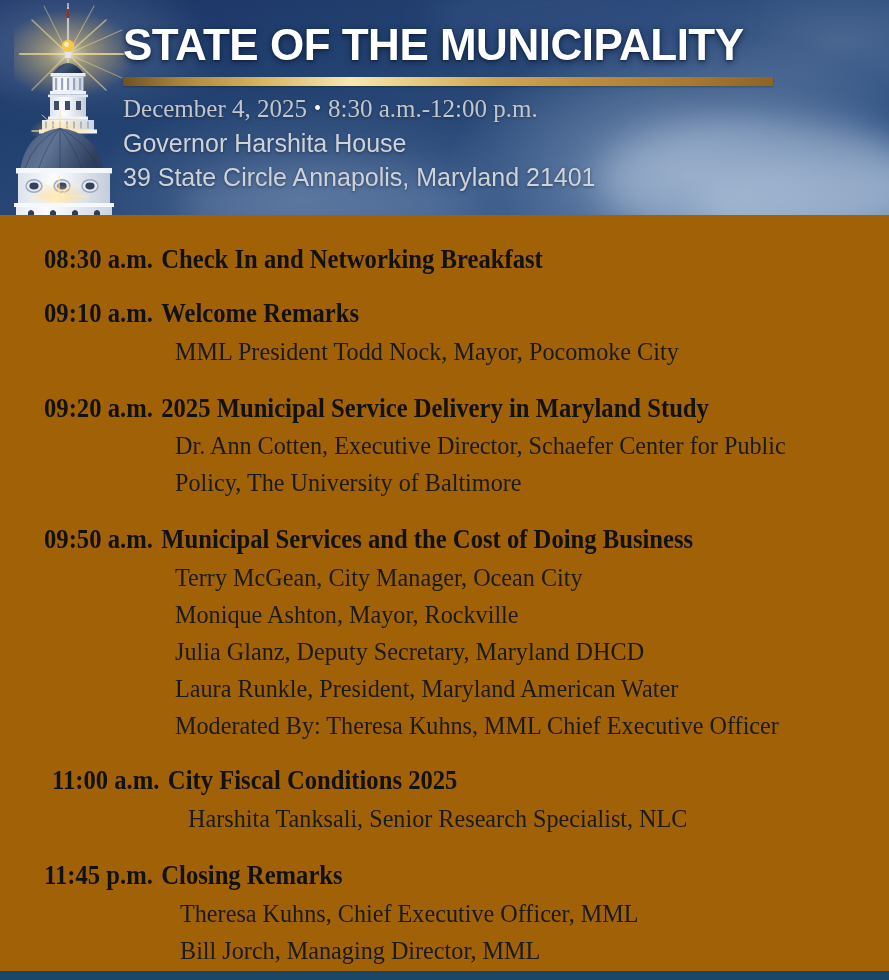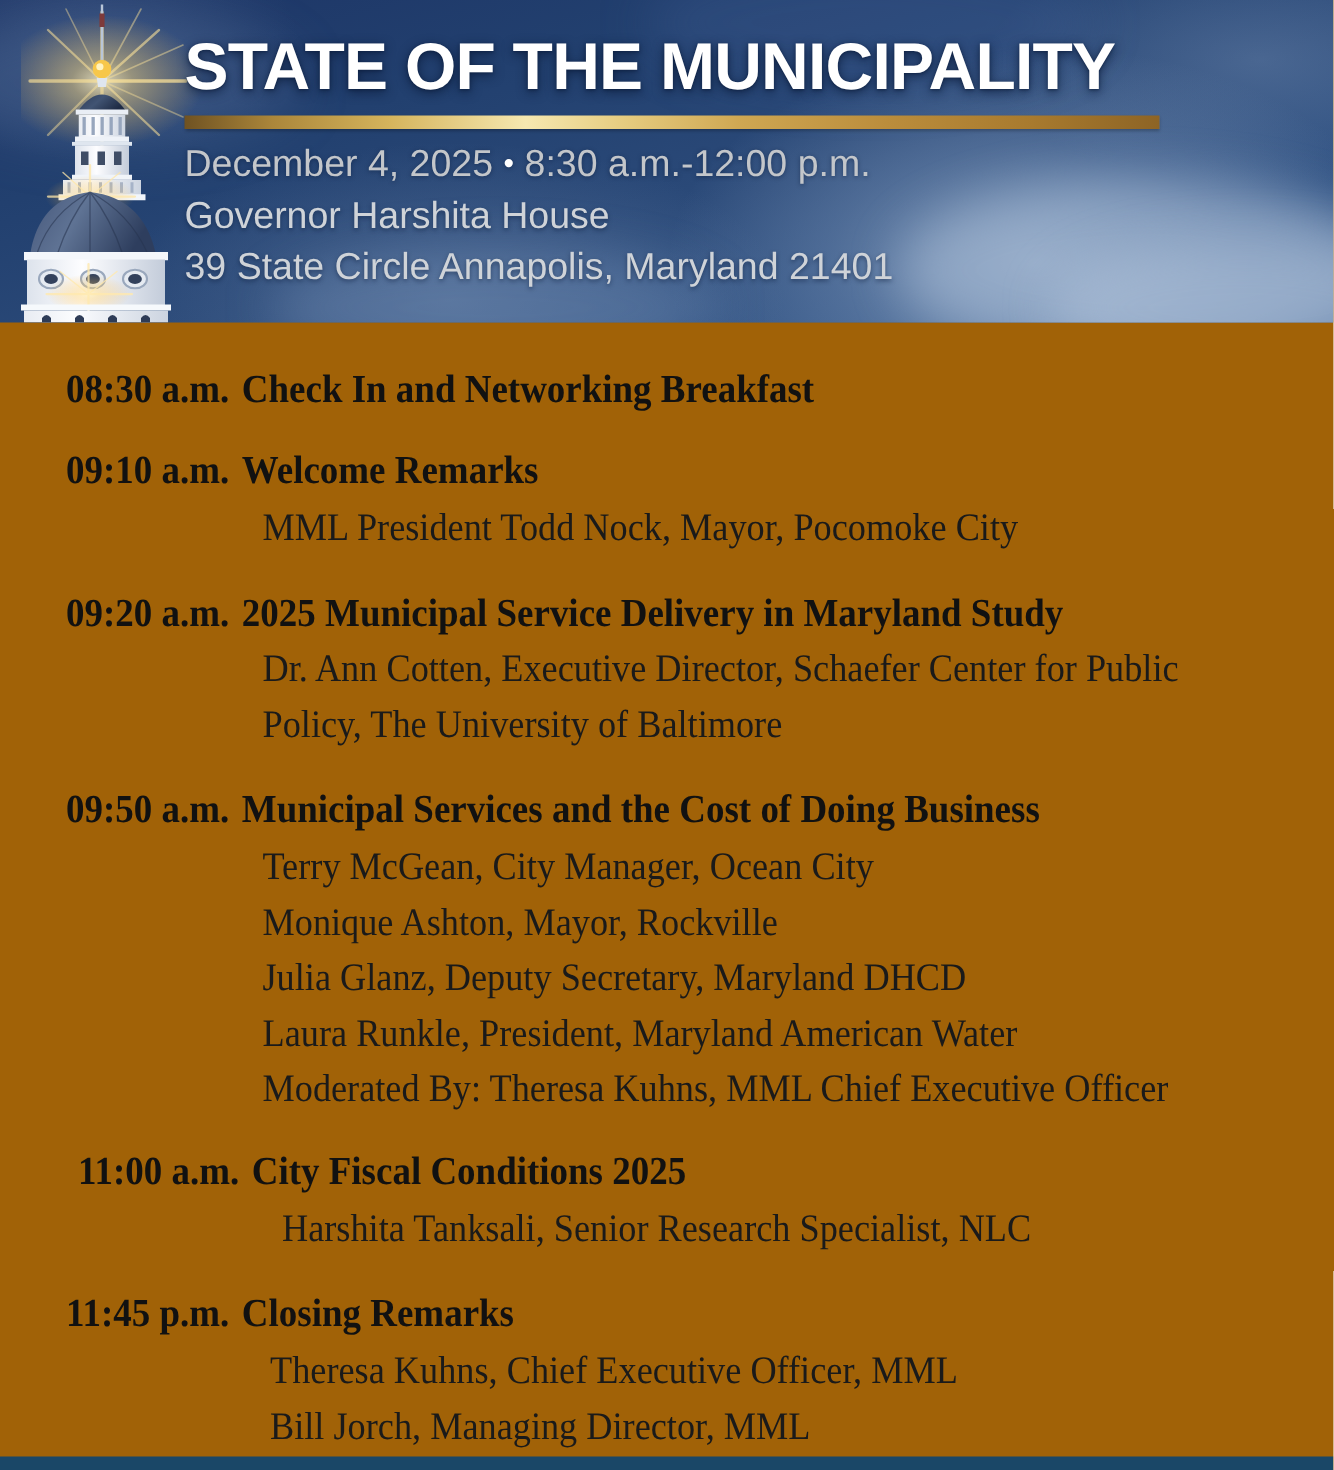--- a/index.html
+++ b/index.html
@@ -97,21 +97,21 @@
       #f6e8b0 35%,
       #e6cc80 45%,
       #cfa752 57%,
       #bb8d3c 72%,
       #a87a2e 87%,
       #8d6425 100%);
     box-shadow:0 1px 2px rgba(0,0,0,0.25);
   }
   .date-line {
     margin-top:9px;
-    font-family:Liberation Sans, sans-serif;
+    font-family:Liberation Serif, serif;
     font-size:25px;
     font-weight:400;
     color:#c3c6ca;
     letter-spacing:0px;
     white-space:nowrap;
     text-shadow:0 1px 3px rgba(10,25,55,0.5);
   }
   .date-line .sep {
     color:#ffffff;
     font-size:20px;

